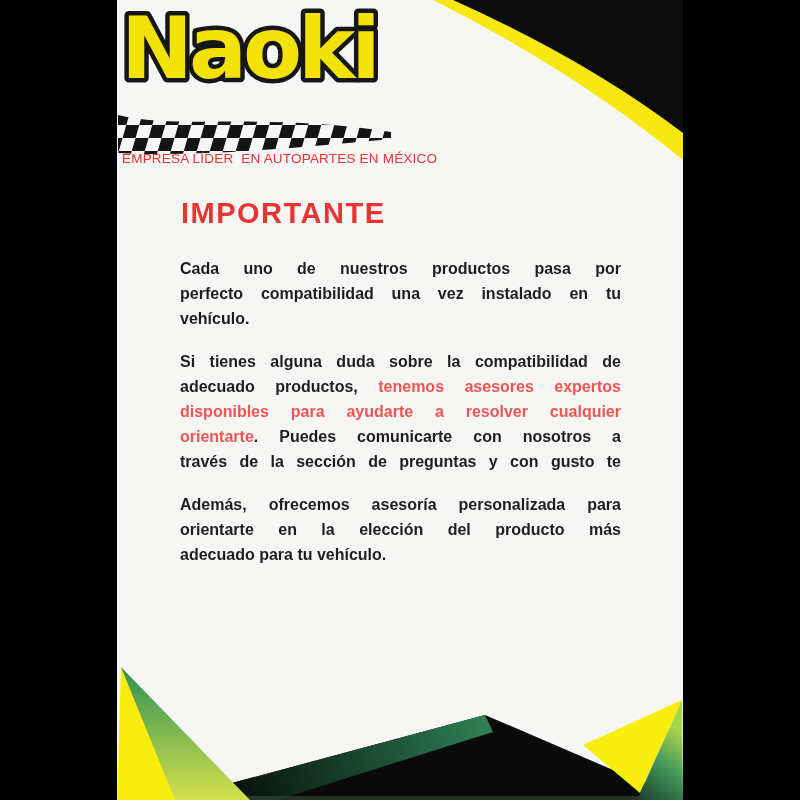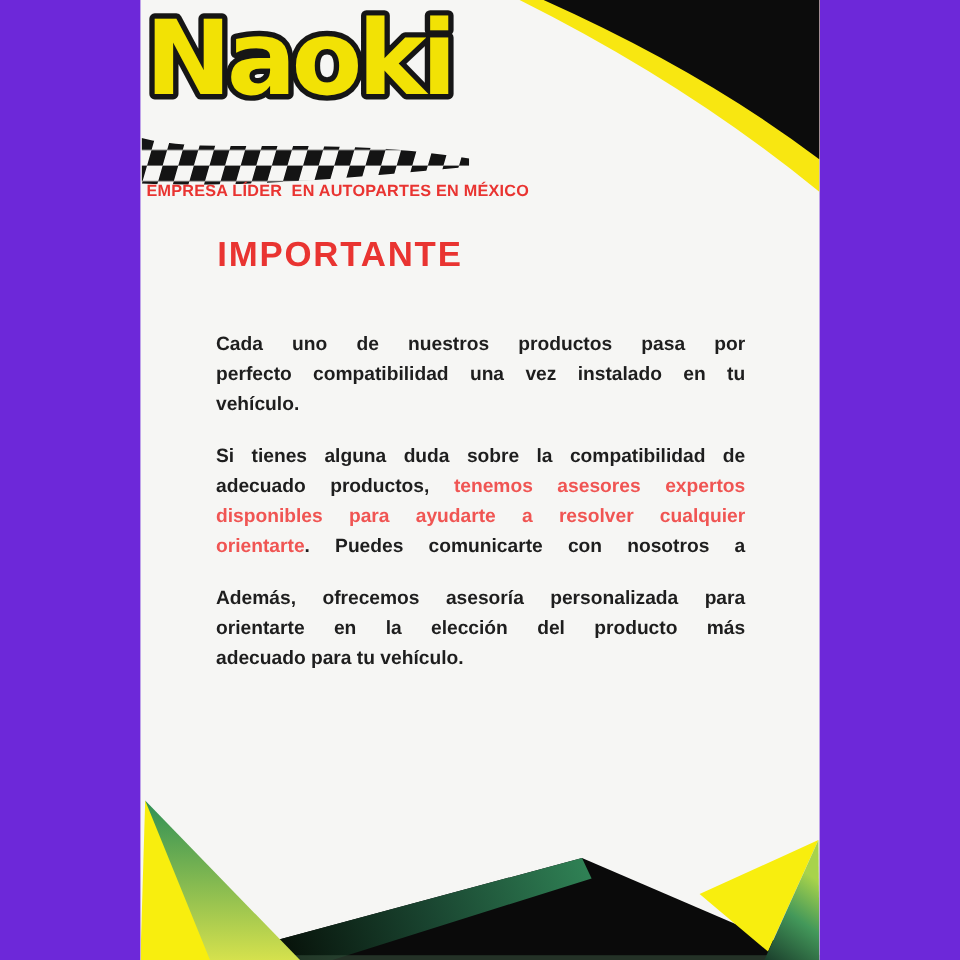--- a/index.html
+++ b/index.html
@@ -5,32 +5,32 @@
   :root{
     --accent-red:#e93431;
     --highlight-red:#f05553;
     --brand-yellow:#f2e205;
     --deco-yellow:#f8ee0e;
     --text-black:#1e1e1e;
     --poster-bg:#f6f6f4;
   }
   html,body{margin:0;padding:0;background:#ffffff;}
   body{width:800px;height:800px;overflow:hidden;font-family:"Liberation Sans",sans-serif;}
-  .canvas{position:relative;width:800px;height:800px;background:#6d28d9;}
+  .canvas{position:relative;width:800px;height:800px;background:#000000;}
   .poster{position:absolute;left:117px;top:0;width:566px;height:800px;background:var(--poster-bg,#f6f6f4);overflow:hidden;}
   svg{display:block;}
   .swoosh{position:absolute;top:0;left:0;width:566px;height:170px;}
   .bottomdeco{position:absolute;left:0;bottom:0;width:566px;height:160px;}
   .brand{position:absolute;left:0;top:0;width:566px;height:170px;}
   .logo-svg{position:absolute;left:0;top:-4px;width:290px;height:102px;overflow:visible;}
   .logo-sub{position:absolute;left:3px;top:91px;font-size:20px;font-weight:400;letter-spacing:2.5px;color:#171717;line-height:22px;white-space:pre;}
   .flag-svg{position:absolute;left:0;top:112px;width:276px;height:44px;}
-  .tagline{position:absolute;left:5px;top:150px;font-size:13.5px;font-weight:700;letter-spacing:0.2px;color:var(--accent-red,#e93431);white-space:pre;line-height:17px;}
+  .tagline{position:absolute;left:5px;top:150px;font-size:13.5px;font-weight:400;letter-spacing:0.2px;color:var(--accent-red,#e93431);white-space:pre;line-height:17px;}
   .text-col{position:absolute;left:63px;top:196px;width:441px;color:var(--text-black,#1e1e1e);}
-  .heading{margin:0 0 45px 1px;font-size:29px;line-height:34px;font-weight:800;letter-spacing:1.5px;color:var(--accent-red,#e93431);}
+  .heading{margin:0 0 26px 1px;font-size:29px;line-height:34px;font-weight:800;letter-spacing:1.5px;color:var(--accent-red,#e93431);}
   .para{margin:0 0 18px 0;font-size:16px;line-height:25px;font-weight:700;}
   .line{text-align:justify;text-align-last:justify;}
   .line.last{text-align:justify;text-align-last:left;}
   .red{color:var(--highlight-red,#f05553);}
 </style>
 </head>
 <body>
 
 <div class="canvas">
   <div class="poster">
@@ -66,20 +66,21 @@
         <div class="line">Cada uno de nuestros productos pasa por</div>
         <div class="line">perfecto compatibilidad una vez instalado en tu</div>
         <div class="line last">vehículo.</div>
       </section>
 
       <section class="para">
         <div class="line">Si tienes alguna duda sobre la compatibilidad de</div>
         <div class="line"><span>adecuado productos,</span> <span class="red">tenemos asesores expertos</span></div>
         <div class="line red">disponibles para ayudarte a resolver cualquier</div>
         <div class="line"><span class="red">orientarte</span><span>. Puedes comunicarte con nosotros a</span></div>
+        <div class="line">través de la sección de preguntas y con gusto te</div>
       </section>
 
       <section class="para">
         <div class="line">Además, ofrecemos asesoría personalizada para</div>
         <div class="line">orientarte en la elección del producto más</div>
         <div class="line last">adecuado para tu vehículo.</div>
       </section>
     </main>
 
     <svg class="bottomdeco" viewBox="0 0 566 160" aria-hidden="true">

